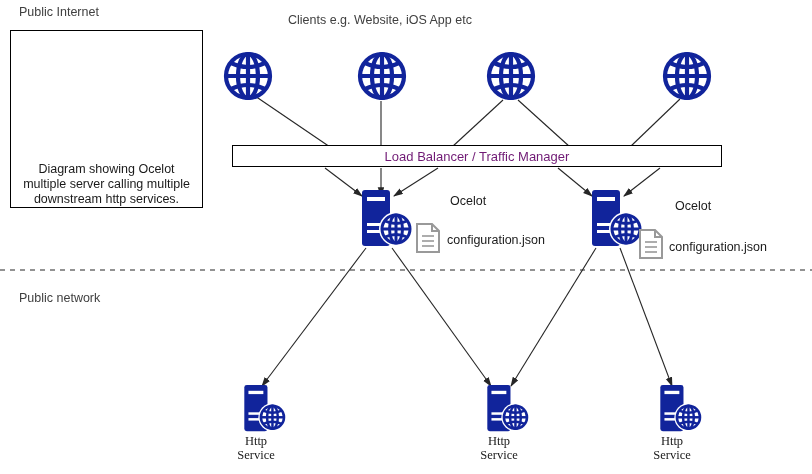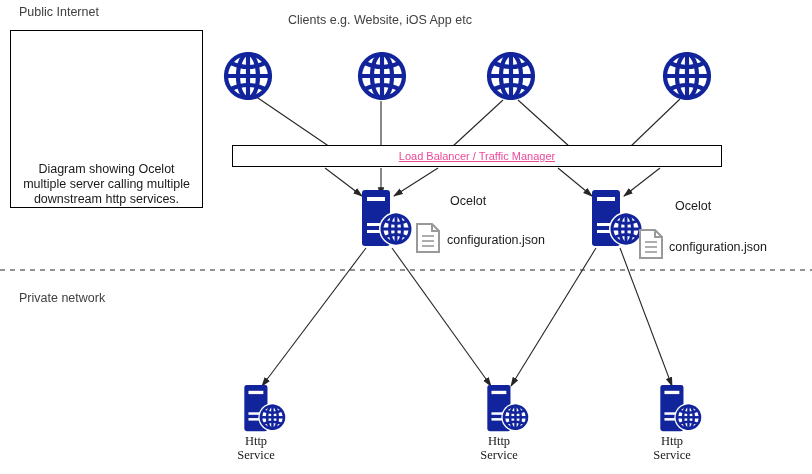--- a/index.html
+++ b/index.html
@@ -58,23 +58,22 @@
     width: 490px;
     height: 22px;
     border: 1.3px solid #000000;
     background: #ffffff;
     box-sizing: border-box;
     display: flex;
     align-items: center;
     justify-content: center;
   }
   .lb-text {
-    font-size: 11px;
-    color: #ec4899;
-    text-decoration: underline;
+    font-size: 13px;
+    color: #701a75;
   }
   .node {
     position: absolute;
   }
   .svc-label {
     position: absolute;
     font-size: 12.5px;
     line-height: 14px;
     color: #1a1a1a;
     text-align: center;
@@ -124,21 +123,21 @@
 
     <line x1="366" y1="248" x2="262" y2="386" stroke="#262626" stroke-width="1.1" marker-end="url(#arrowhead)"></line>
     <line x1="392" y1="248" x2="491" y2="386" stroke="#262626" stroke-width="1.1" marker-end="url(#arrowhead)"></line>
 
     <line x1="596" y1="248" x2="511" y2="386" stroke="#262626" stroke-width="1.1" marker-end="url(#arrowhead)"></line>
     <line x1="620" y1="248" x2="672" y2="386" stroke="#262626" stroke-width="1.1" marker-end="url(#arrowhead)"></line>
   </svg>
 
   <div class="lbl" style="left:19px; top:5px;">Public Internet</div>
 
-  <div class="lbl" style="left:19px; top:291px;">Private network</div>
+  <div class="lbl" style="left:19px; top:291px;">Public network</div>
 
   <div class="lbl" style="left:288px; top:13px;">Clients e.g. Website, iOS App etc</div>
 
   <div class="note-box">
     <div class="note-text">Diagram showing Ocelot multiple server calling multiple downstream http services.</div>
   </div>
 
   <div class="node" style="left:222px; top:50px;">
     <svg width="52" height="52" viewBox="0 0 52 52">
       <g fill="none" stroke="#11249B" stroke-width="4.2">

